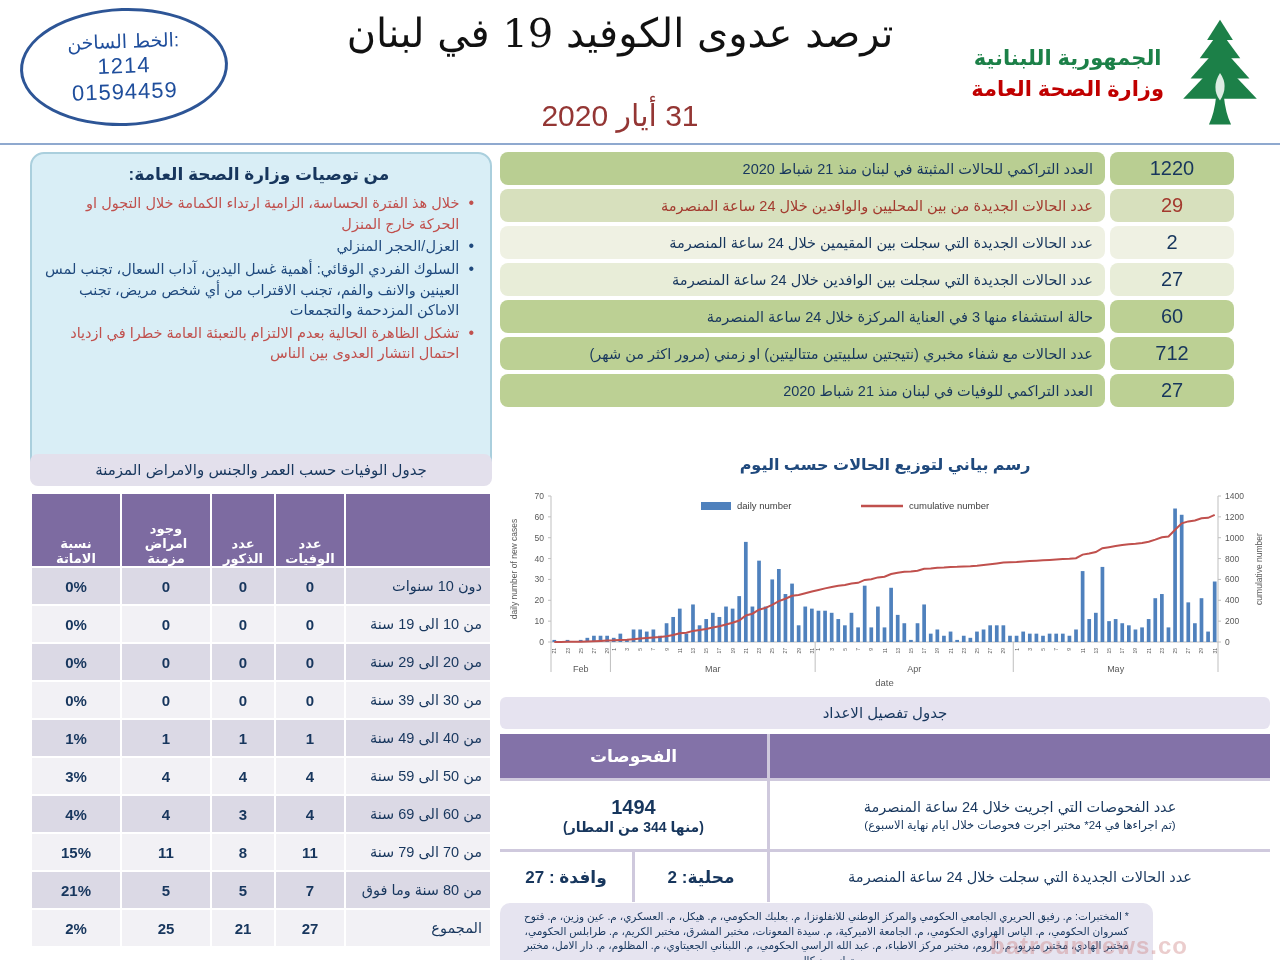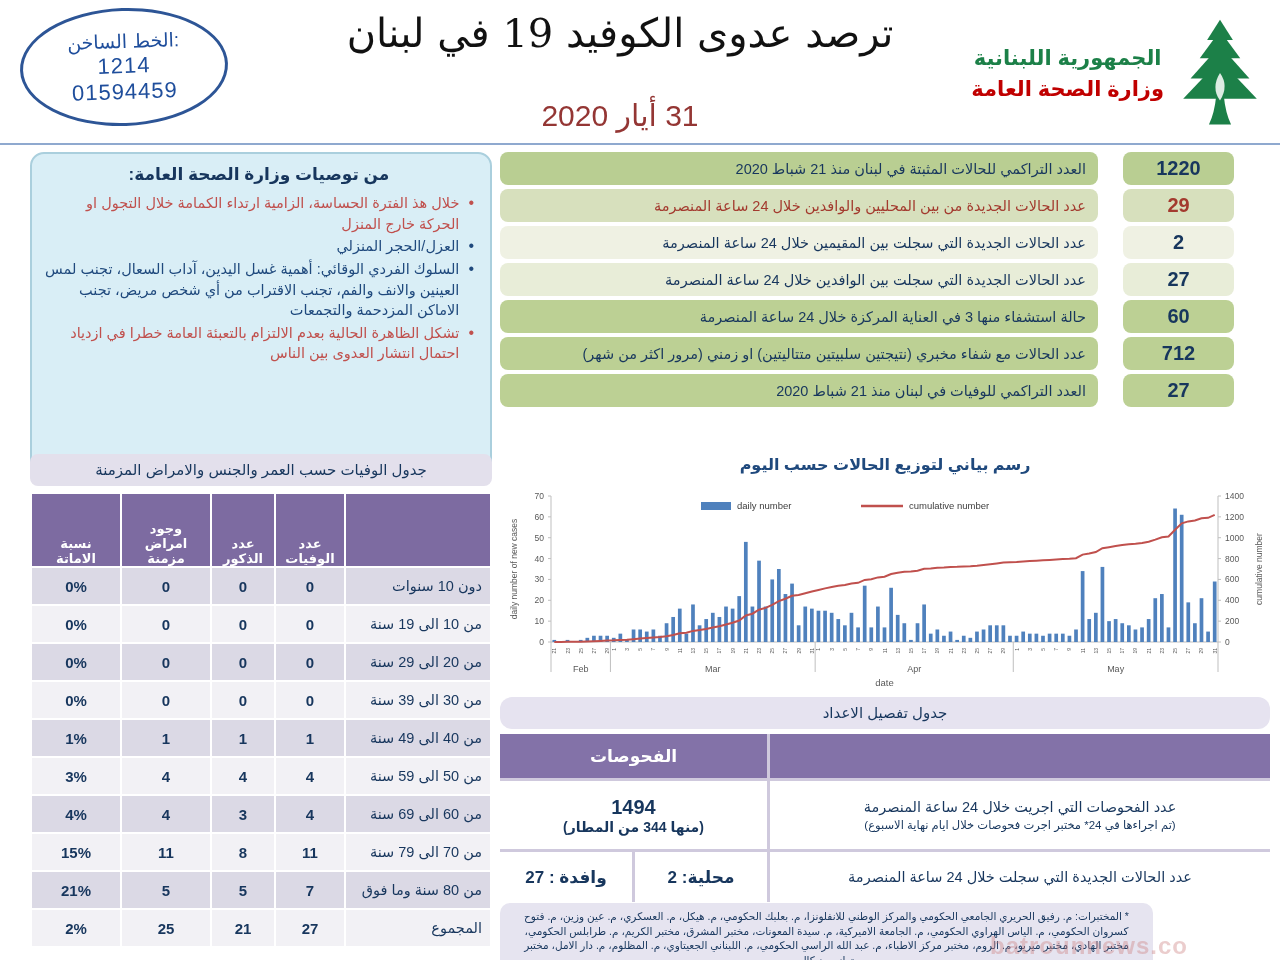--- a/index.html
+++ b/index.html
@@ -63,32 +63,32 @@
 
   
   .stats { position:absolute; left:500px; top:152px; width:734px; display:flex; flex-direction:column; gap:4px; }
   .stat-row { display:flex; gap:5px; }
   .stat-label {
     flex:1; border-radius:8px; padding:6px 12px 5px 21px;
     font-size:14.5px; text-align:right; direction:rtl; display:flex; align-items:center; justify-content:flex-start;
     min-height:33px;
   }
   .stat-value {
-    width:111px; border-radius:8px; display:flex; align-items:center; justify-content:center;
-    font-size:20px; font-weight:bold; min-height:33px;margin-left:20px;
+    width:124px; border-radius:8px; display:flex; align-items:center; justify-content:center;
+    font-size:20px; font-weight:normal; min-height:33px;
   }
 
   
   .chart-title { position:absolute; left:500px; top:455px; width:770px; text-align:center; font-size:16px; font-weight:bold; color:#1f497d; direction:rtl; }
   .chart-box { position:absolute; left:505px; top:482px; width:765px; height:212px; }
 
   
   .details-band {
     position:absolute; left:500px; top:697px; width:770px;
-    background:#e6e3f0; border-radius:12px; padding:7px 12px;
+    background:#e6e3f0; border-radius:6px; padding:7px 12px;
     text-align:center; font-size:15px; color:#17365d; direction:rtl;
   }
   .details-table {
     position:absolute; left:500px; top:734px; width:770px;
     display:grid; direction:rtl;
     grid-template-columns:1fr 132px 132px;
     grid-template-rows:44px 68px 50px;
     gap:3px; background:#cfc9dd; border:none;
   }
   .dt-cell { background:#fff; display:flex; flex-direction:column; align-items:center; justify-content:center; text-align:center; }

